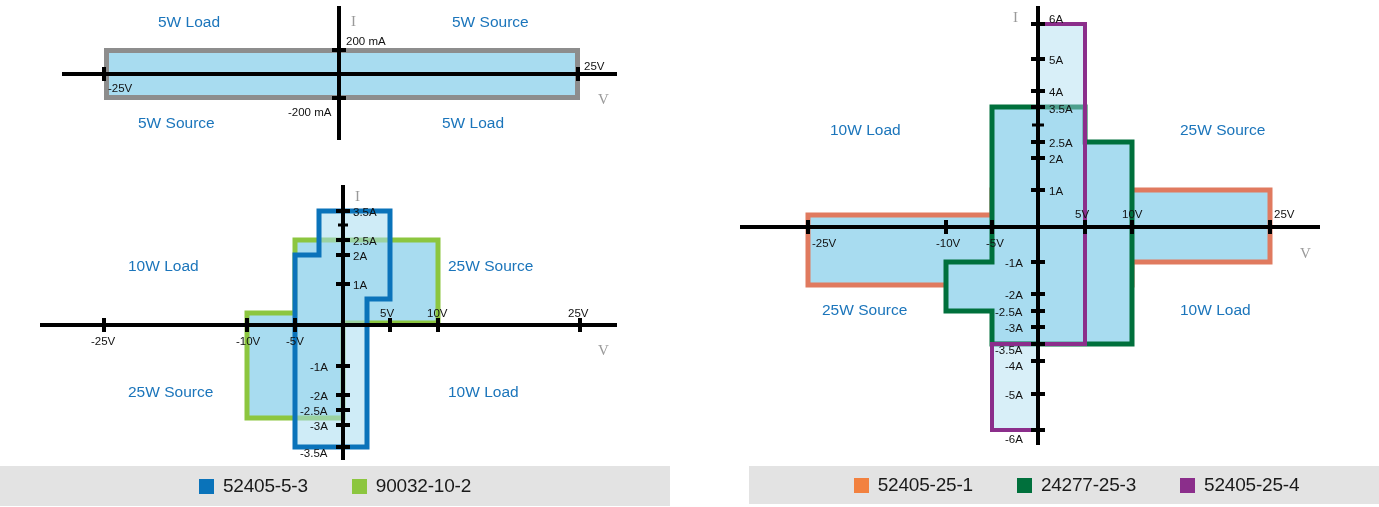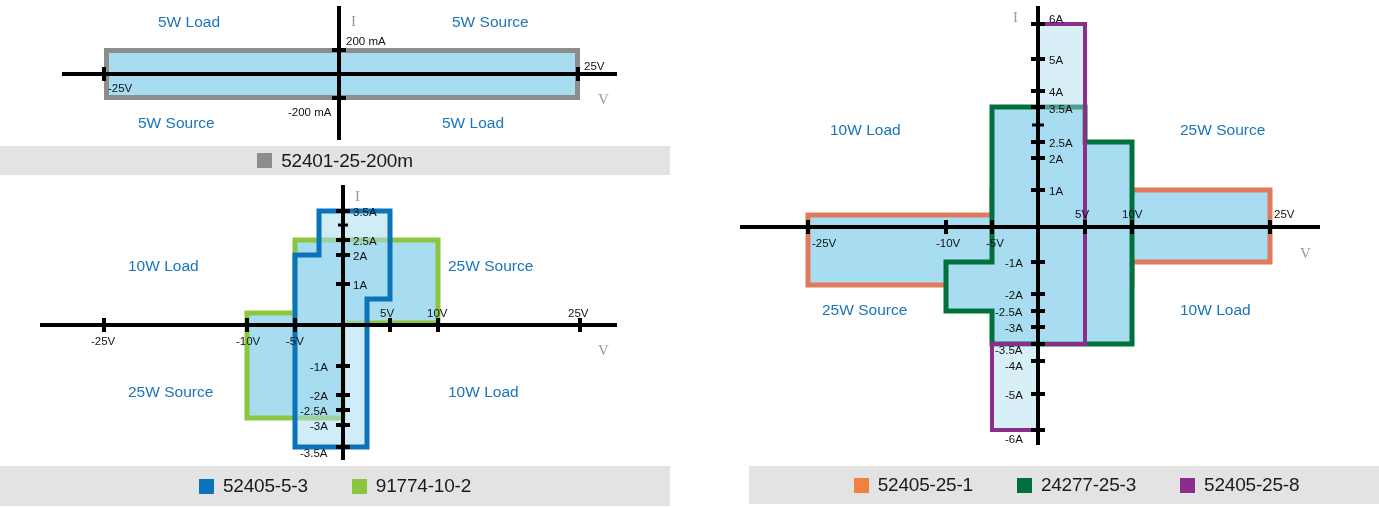--- a/index.html
+++ b/index.html
@@ -45,26 +45,20 @@
 
       <text class="axlbl" x="351" y="26">I</text>
       <text class="axlbl" x="598" y="104">V</text>
 
       <text class="quad" x="158" y="27">5W Load</text>
       <text class="quad" x="452" y="27">5W Source</text>
       <text class="quad" x="138" y="128">5W Source</text>
       <text class="quad" x="442" y="128">5W Load</text>
     </svg>
 
-    <div class="legendbar" style="left:0;top:146px;width:670px;height:29px;">
-      <div class="legend-item">
-        <span class="swatch" style="background:#8d8d8d;"></span>
-        <span class="legend-label">52401-25-200m</span>
-      </div>
-    </div>
 
     <svg width="680" height="280" viewBox="0 0 680 280" style="position:absolute;left:0;top:185px;">
 
       <polygon points="295,55 438,55 438,138 343,138 343,233 247,233 247,128 295,128" fill="#a8dcf0" stroke="#8cc63f" stroke-width="5" stroke-linejoin="miter"></polygon>
 
       <polygon points="319,26 390,26 390,114 367,114 367,262 295,262 295,70 319,70" fill="#a8dcf0" fill-opacity="0.55" stroke="#0a73ba" stroke-width="5" stroke-linejoin="miter"></polygon>
 
       <line x1="40" y1="140" x2="617" y2="140" stroke="#000" stroke-width="4"></line>
       <line x1="343" y1="0" x2="343" y2="275" stroke="#000" stroke-width="4"></line>
 
@@ -112,21 +106,21 @@
       <text class="quad" x="448" y="212">10W Load</text>
     </svg>
 
     <div class="legendbar" style="left:0;top:466px;width:670px;height:40px;">
       <div class="legend-item">
         <span class="swatch" style="background:#0a73ba;"></span>
         <span class="legend-label">52405-5-3</span>
       </div>
       <div class="legend-item">
         <span class="swatch" style="background:#8cc63f;"></span>
-        <span class="legend-label">91774-10-2</span>
+        <span class="legend-label">90032-10-2</span>
       </div>
     </div>
   </div>
 
   <div class="panel panel-right">
 
     <svg width="679" height="450" viewBox="0 0 679 450">
 
       <polygon points="292,190 570,190 570,262 432,262 432,285 108,285 108,215 292,215" fill="#a8dcf0" stroke="#e07a5f" stroke-width="5" stroke-linejoin="miter"></polygon>
 
@@ -197,18 +191,18 @@
       <div class="legend-item">
         <span class="swatch" style="background:#f2813f;"></span>
         <span class="legend-label">52405-25-1</span>
       </div>
       <div class="legend-item">
         <span class="swatch" style="background:#00703c;"></span>
         <span class="legend-label">24277-25-3</span>
       </div>
       <div class="legend-item">
         <span class="swatch" style="background:#8b2e8b;"></span>
-        <span class="legend-label">52405-25-8</span>
+        <span class="legend-label">52405-25-4</span>
       </div>
     </div>
   </div>
 
 </div>
 
 </body></html>

